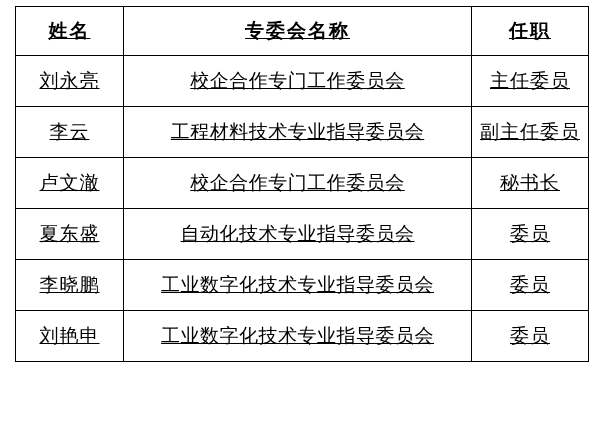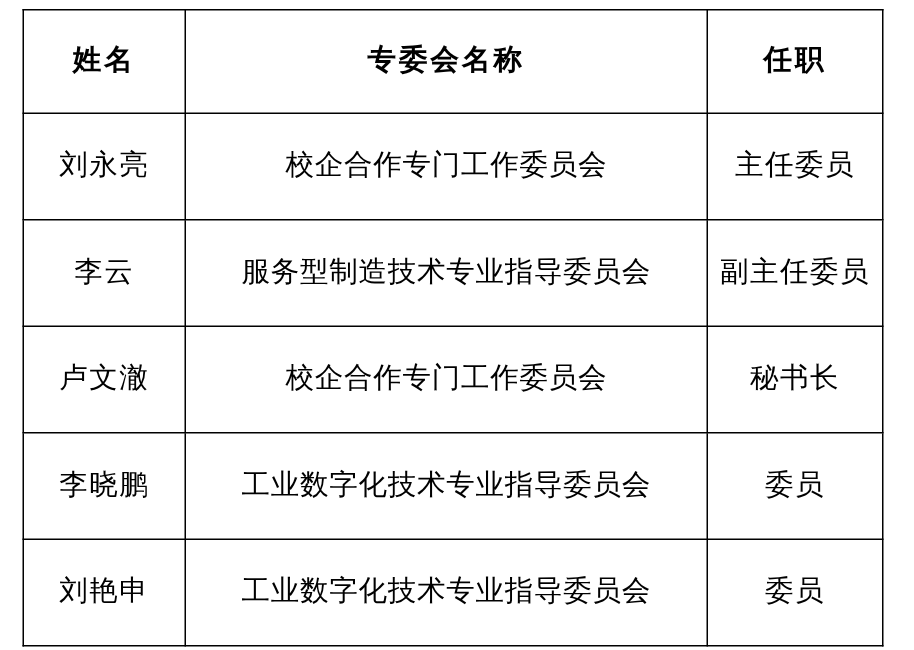--- a/index.html
+++ b/index.html
@@ -30,25 +30,26 @@
   table.roster col.c-name  { width: 108px; }
   table.roster col.c-cmte  { width: 348px; }
   table.roster col.c-role  { width: 117px; }
 
   table.roster th,
   table.roster td {
     border: 1px solid #000000;
     text-align: center;
     vertical-align: middle;
     height: 42px;
-    padding: 14px 2px;
+    padding: 4px 2px;
     font-size: 19px;
     line-height: 1.1;
     letter-spacing: 0.5px;
     white-space: nowrap;
+    text-decoration: underline;
   }
   table.roster thead th {
     font-weight: bold;
     height: 40px;
     font-size: 19px;
     letter-spacing: 2px;
   }
   table.roster tbody td.cell-name {
     letter-spacing: 1px;
   }
@@ -77,27 +78,32 @@
       </tr>
     </thead>
     <tbody>
       <tr>
         <td class="cell-name">刘永亮</td>
         <td class="cell-cmte">校企合作专门工作委员会</td>
         <td class="cell-role">主任委员</td>
       </tr>
       <tr>
         <td class="cell-name">李云</td>
-        <td class="cell-cmte">服务型制造技术专业指导委员会</td>
+        <td class="cell-cmte">工程材料技术专业指导委员会</td>
         <td class="cell-role">副主任委员</td>
       </tr>
       <tr>
         <td class="cell-name">卢文澈</td>
         <td class="cell-cmte">校企合作专门工作委员会</td>
         <td class="cell-role">秘书长</td>
+      </tr>
+      <tr>
+        <td class="cell-name">夏东盛</td>
+        <td class="cell-cmte">自动化技术专业指导委员会</td>
+        <td class="cell-role">委员</td>
       </tr>
       <tr>
         <td class="cell-name">李晓鹏</td>
         <td class="cell-cmte">工业数字化技术专业指导委员会</td>
         <td class="cell-role">委员</td>
       </tr>
       <tr>
         <td class="cell-name">刘艳申</td>
         <td class="cell-cmte">工业数字化技术专业指导委员会</td>
         <td class="cell-role">委员</td>

